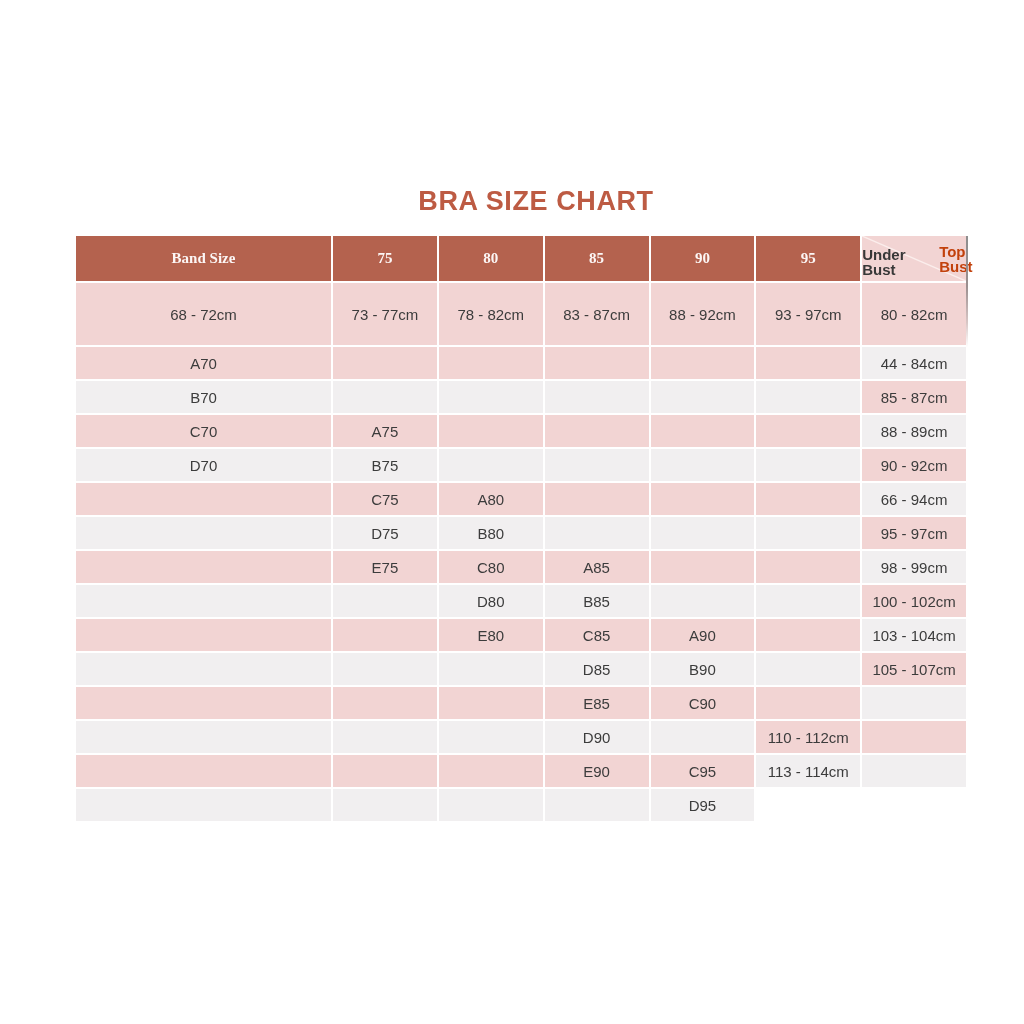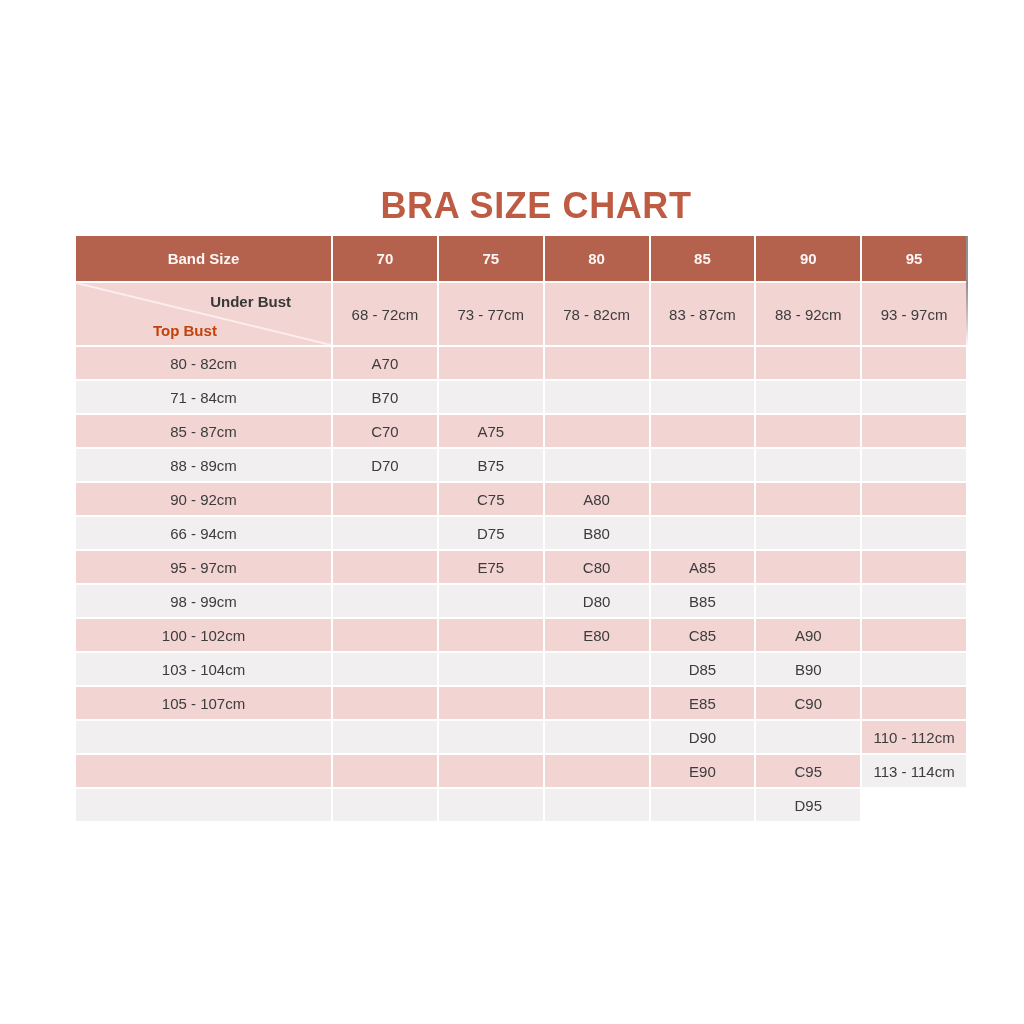--- a/index.html
+++ b/index.html
@@ -2,33 +2,33 @@
 <html><head>
 <meta charset="utf-8">
 <style>
   html,body{margin:0;padding:0;background:#ffffff;}
   .sheet{
     position:relative;width:1024px;height:1024px;background:#ffffff;
     font-family:"Liberation Sans",sans-serif;overflow:hidden;
   }
   .title{
     position:absolute;left:76px;top:188px;width:890px;box-sizing:border-box;
-    padding-left:30px;text-align:center;font-size:36px;font-weight:bold;
+    padding-left:30px;text-align:center;font-size:27px;font-weight:bold;
     letter-spacing:0.6px;line-height:1;color:#bd5b43;
   }
   .sizetable{
     position:absolute;left:76px;top:236px;width:890px;
     display:grid;grid-template-columns:255px repeat(6,1fr);
     grid-template-rows:45px 62px repeat(14,32px);gap:2px;
   }
   .cell{
     display:flex;align-items:center;justify-content:center;
     font-size:15px;line-height:1;color:#3c3c3c;
   }
-  .head{background:#b4624e;color:#fcf6f5;font-weight:bold;}
+  .head{background:#b4624e;color:#fcf6f5;font-weight:bold;font-family:Liberation Serif, serif;}
   .pink{background:#f2d4d3;}
   .gray{background:#f1eff0;}
   .corner{position:relative;}
   .diag{position:absolute;left:0;top:0;width:100%;height:100%;display:block;}
   .ub{position:absolute;top:11px;right:40px;font-weight:bold;color:#383838;}
   .tb{position:absolute;bottom:7px;left:77px;font-weight:bold;color:#c2410c;}
   .edge-line{
     position:absolute;left:966px;top:236px;width:2px;height:111px;
     background:linear-gradient(to bottom,#8e8e8e 0%,#9a8f8f 45%,#d8c6c5 78%,rgba(216,198,197,0) 100%);
   }
@@ -36,21 +36,20 @@
 </head>
 <body>
 
 <div class="sheet">
 
   <div class="title">BRA SIZE CHART</div>
 
   <div class="sizetable" id="grid">
 
     <div class="cell head">Band Size</div>
-    <div class="cell head">70</div>
     <div class="cell head">75</div>
     <div class="cell head">80</div>
     <div class="cell head">85</div>
     <div class="cell head">90</div>
     <div class="cell head">95</div>
 
     <div class="cell pink corner">
       <svg class="diag" viewBox="0 0 255 62" preserveAspectRatio="none" aria-hidden="true">
         <line x1="0" y1="0" x2="255" y2="62" stroke="#fbeeec" stroke-width="2"></line>
       </svg>
@@ -64,21 +63,21 @@
     <div class="cell pink">88 - 92cm</div>
     <div class="cell pink">93 - 97cm</div>
 
   <div class="cell pink">80 - 82cm</div>
       <div class="cell pink">A70</div>
       <div class="cell pink"></div>
       <div class="cell pink"></div>
       <div class="cell pink"></div>
       <div class="cell pink"></div>
       <div class="cell pink"></div>
-      <div class="cell gray">71 - 84cm</div>
+      <div class="cell gray">44 - 84cm</div>
       <div class="cell gray">B70</div>
       <div class="cell gray"></div>
       <div class="cell gray"></div>
       <div class="cell gray"></div>
       <div class="cell gray"></div>
       <div class="cell gray"></div>
       <div class="cell pink">85 - 87cm</div>
       <div class="cell pink">C70</div>
       <div class="cell pink">A75</div>
       <div class="cell pink"></div>

